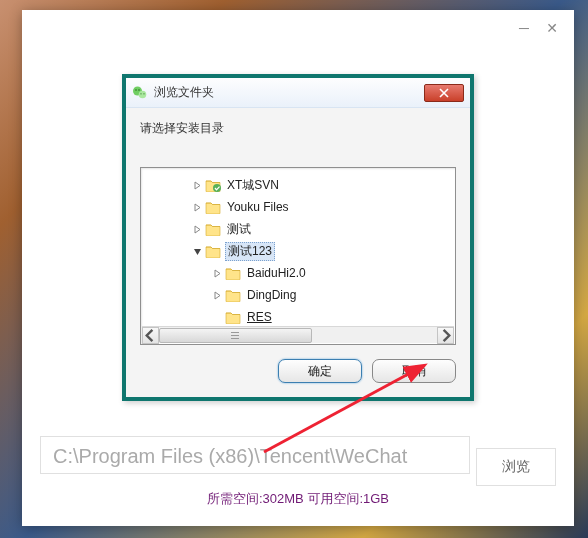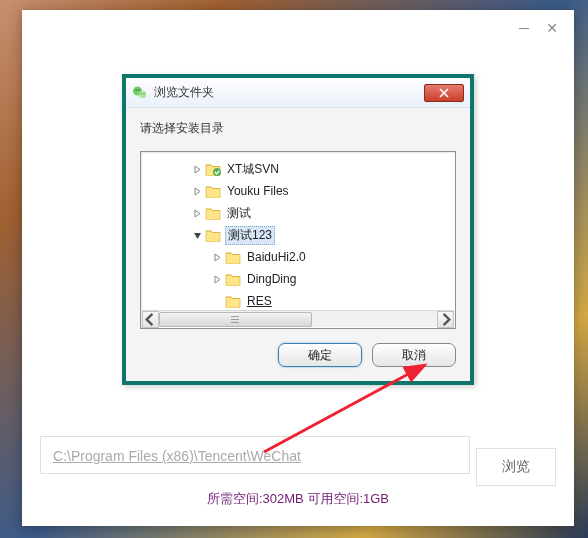--- a/index.html
+++ b/index.html
@@ -30,24 +30,23 @@
   display: flex; align-items: center; justify-content: center;
   color: #888; cursor: pointer; font-size: 14px;
 }
 .path-input {
   position: absolute;
   left: 18px; bottom: 52px;
   width: 430px; height: 38px;
   border: 1px solid #e0e0e0;
   background: #fff;
   color: #aaa;
-  font-size: 14px;
+  font-size: 20px;
   padding: 0 12px;
   line-height: 38px;
-  text-decoration: underline;
 }
 .browse-btn {
   position: absolute;
   right: 18px; bottom: 40px;
   width: 80px; height: 38px;
   border: 1px solid #e0e0e0;
   background: #fff;
   color: #666; font-size: 14px;
   cursor: pointer;
 }
@@ -80,21 +79,21 @@
 .close-btn {
   width: 40px; height: 18px;
   background: linear-gradient(#e77a6f, #c9402a);
   border: 1px solid #8a2a1a;
   border-radius: 2px;
   display: flex; align-items: center; justify-content: center;
   cursor: pointer;
 }
 .close-btn svg { width: 10px; height: 10px; }
 .inner-body { padding: 12px 14px 14px; background: #f4f4f4; }
-.prompt-text { color: #333; font-size: 12px; margin-bottom: 14px; }
+.prompt-text { color: #333; font-size: 12px; margin-bottom: 30px; }
 .tree-panel {
   height: 178px;
   background: #fff;
   border: 1px solid #8f8f8f;
   box-shadow: inset 1px 1px 2px rgba(0,0,0,0.1);
   padding: 6px 12px;
   overflow: hidden;
   position: relative;
 }
 .tree-item {

